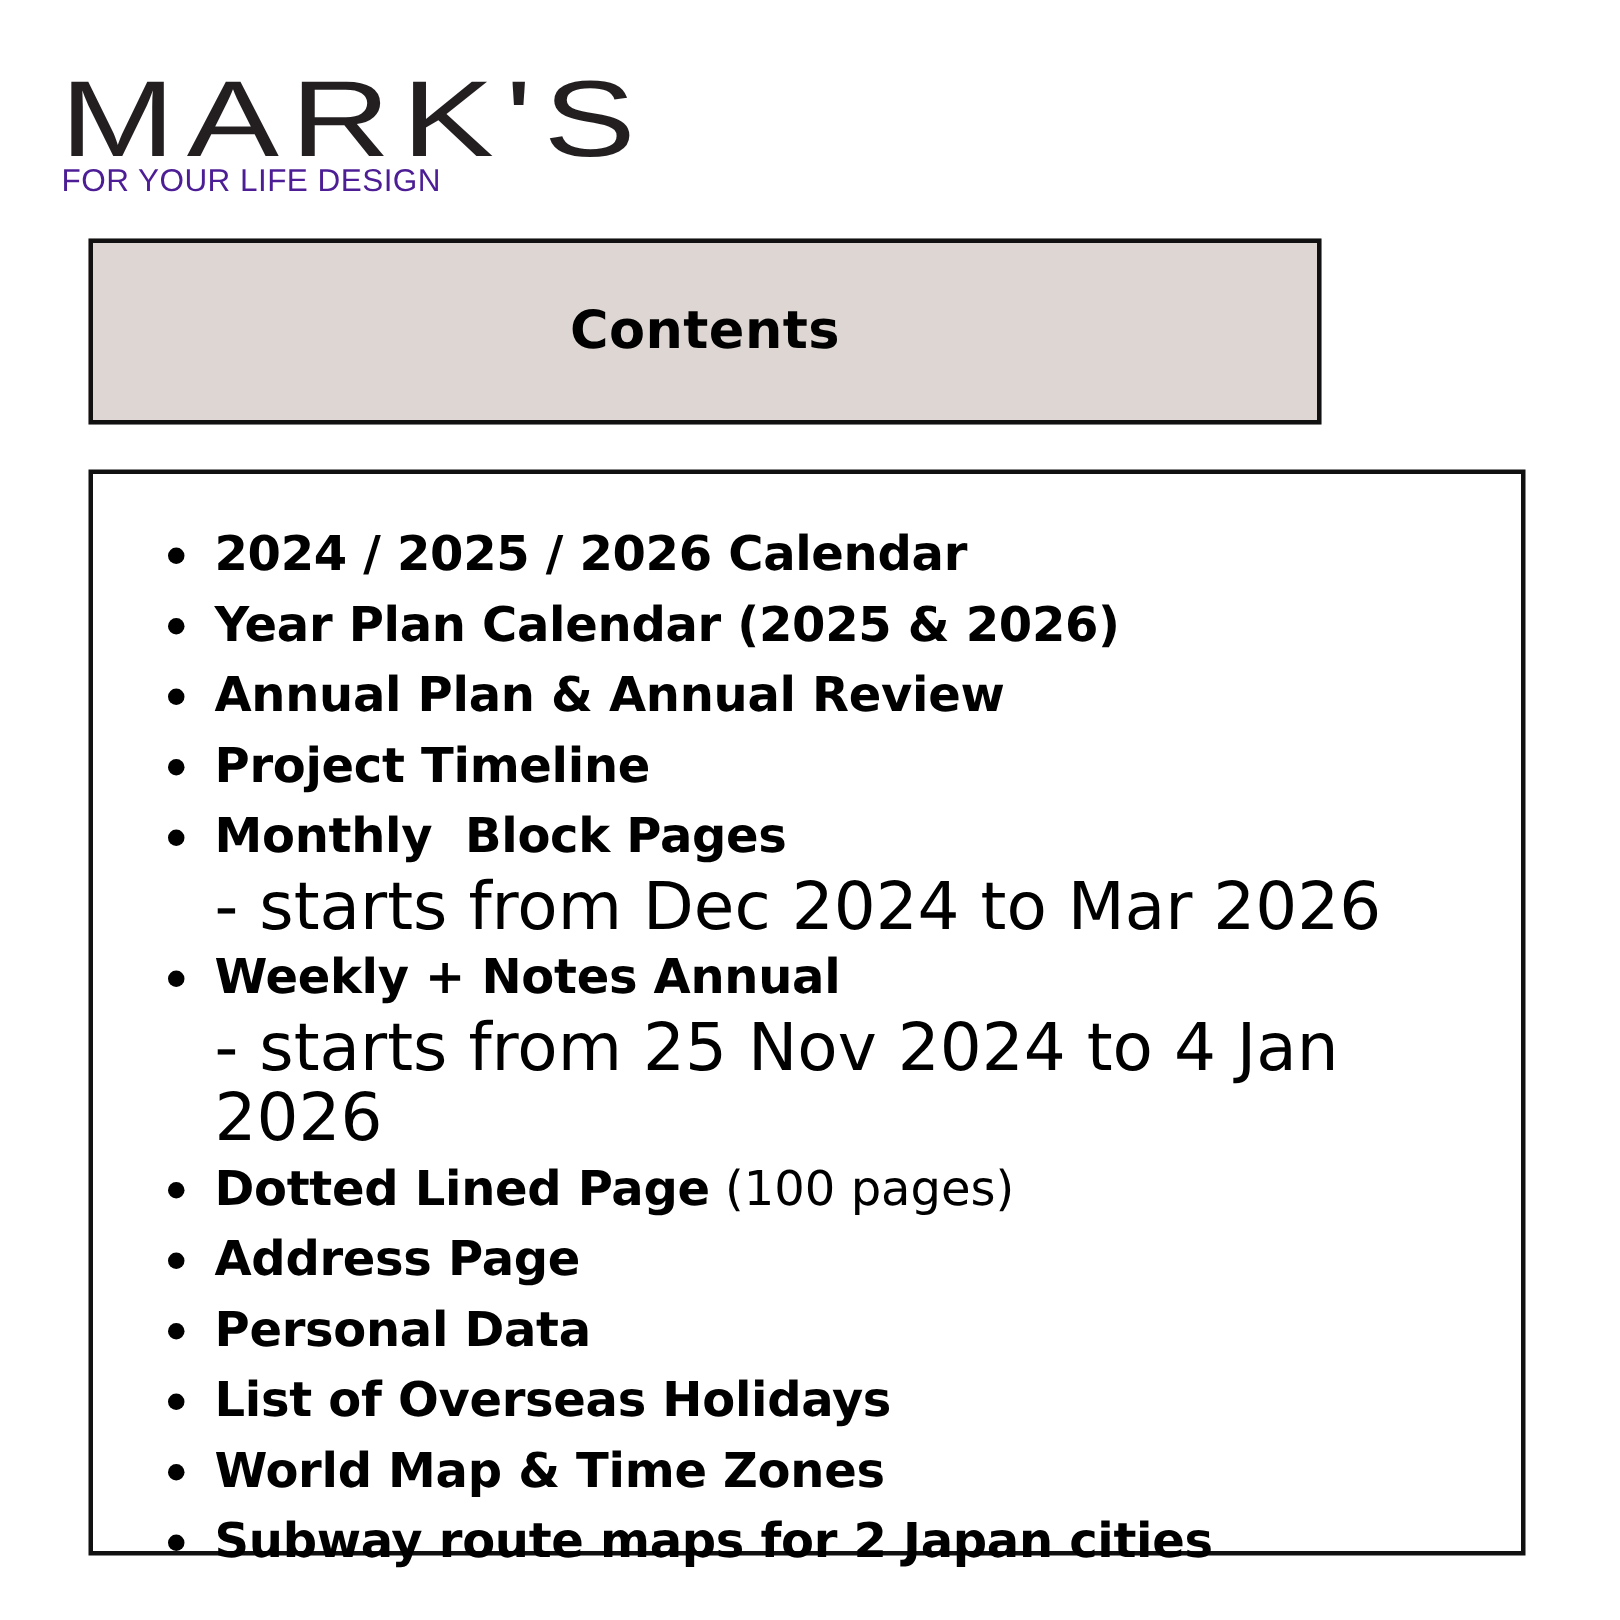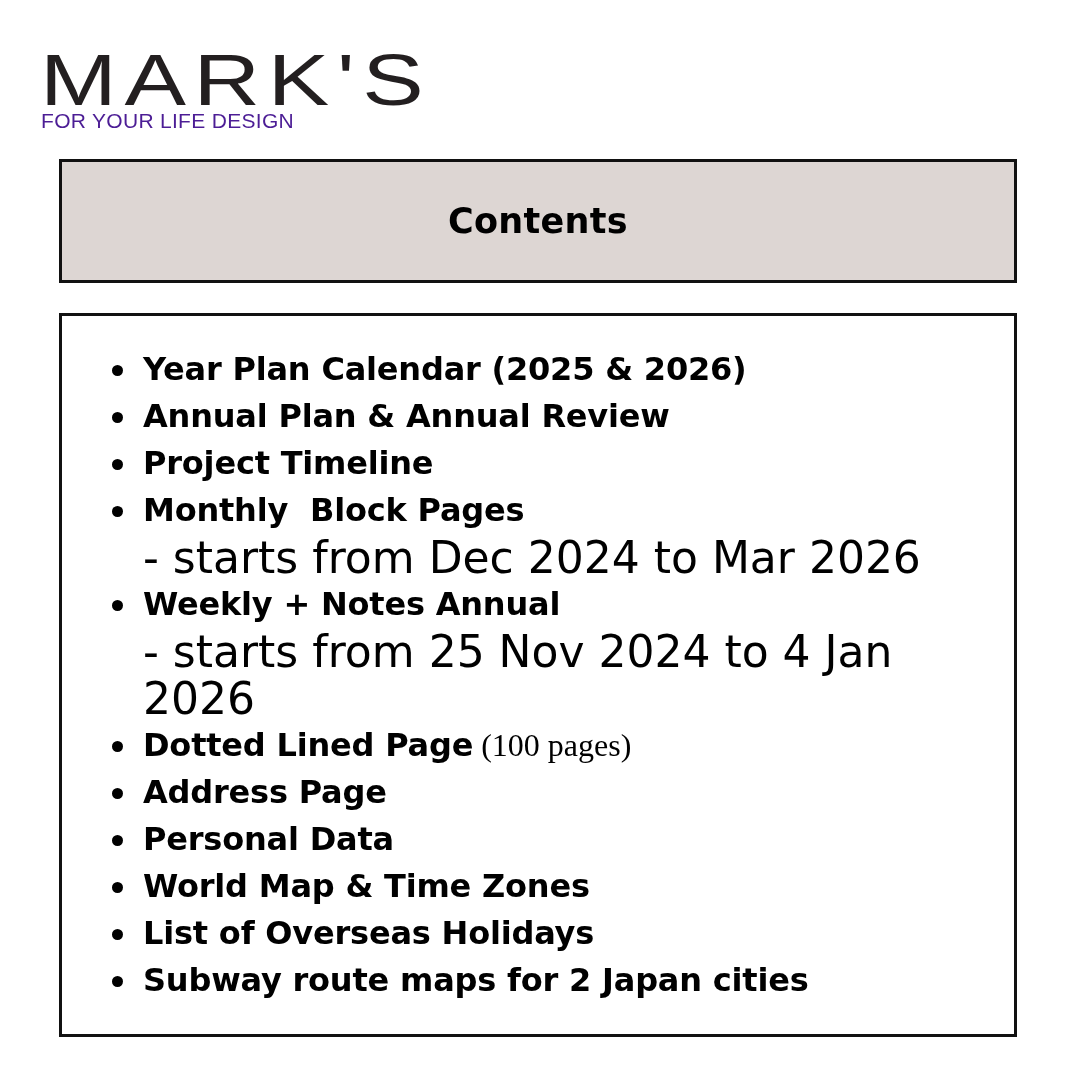--- a/index.html
+++ b/index.html
@@ -14,61 +14,62 @@
       letter-spacing: 6px; color: #231f20;
       transform: scaleX(1.28); transform-origin: left top;
     }
     .logo-tag {
       position: absolute; left: 1px; top: 80px;
       font-family: "Liberation Sans", "DejaVu Sans", sans-serif;
       font-size: 21px; line-height: 22px; color: #4c1d95; letter-spacing: 0.3px;
     }
 
     .header-box {
-      position: absolute; left: 59px; top: 159px; width: 958px; height: 124px;
+      position: absolute; left: 59px; top: 159px; width: 822px; height: 124px;
       background: #ddd6d3; border: 3px solid #111;
       display: flex; align-items: center; justify-content: center;
     }
     .header-title { font-weight: 700; font-size: 35px; letter-spacing: 0.3px; }
 
     .content-box {
       position: absolute; left: 59px; top: 313px; width: 958px; height: 724px;
       background: #fff; border: 3px solid #111;
     }
     .list { list-style: none; position: absolute; left: 50px; top: 30px; }
     .item { position: relative; padding-left: 31px; font-size: 32px; line-height: 47px; }
     .item .bullet {
       position: absolute; left: 0; top: 19px; width: 11px; height: 11px;
       border-radius: 50%; background: #000;
     }
     .item .b { font-weight: 700; letter-spacing: -0.2px; }
-    .item .n { font-weight: 400; font-family: Liberation Serif, serif; }
+    .item .n { font-weight: 400; }
     .sub { padding-left: 31px; font-size: 44px; line-height: 47px; font-weight: 400; }
   </style>
 </head>
 <body>
 
 <div class="logo">
   <div class="logo-word">MARK'S</div>
   <div class="logo-tag">FOR YOUR LIFE DESIGN</div>
 </div>
 
 <div class="header-box">
   <div class="header-title">Contents</div>
 </div>
 
 <div class="content-box">
   <ul class="list">
+    <li class="item"><span class="bullet"></span><span class="b">2024 / 2025 / 2026 Calendar</span></li>
     <li class="item"><span class="bullet"></span><span class="b">Year Plan Calendar (2025 &amp; 2026)</span></li>
     <li class="item"><span class="bullet"></span><span class="b">Annual Plan &amp; Annual Review</span></li>
     <li class="item"><span class="bullet"></span><span class="b">Project Timeline</span></li>
     <li class="item"><span class="bullet"></span><span class="b" style="white-space:pre">Monthly  Block Pages</span></li>
     <li class="sub">- starts from Dec 2024 to Mar 2026</li>
     <li class="item"><span class="bullet"></span><span class="b">Weekly + Notes Annual</span></li>
     <li class="sub">- starts from 25 Nov 2024 to 4 Jan 2026</li>
     <li class="item"><span class="bullet"></span><span class="b">Dotted Lined Page</span><span class="n" style="white-space:pre"> (100 pages)</span></li>
     <li class="item"><span class="bullet"></span><span class="b">Address Page</span></li>
     <li class="item"><span class="bullet"></span><span class="b">Personal Data</span></li>
+    <li class="item"><span class="bullet"></span><span class="b">List of Overseas Holidays</span></li>
     <li class="item"><span class="bullet"></span><span class="b">World Map &amp; Time Zones</span></li>
-    <li class="item"><span class="bullet"></span><span class="b">List of Overseas Holidays</span></li>
     <li class="item"><span class="bullet"></span><span class="b">Subway route maps for 2 Japan cities</span></li>
   </ul>
 </div>
 
 </body></html>

